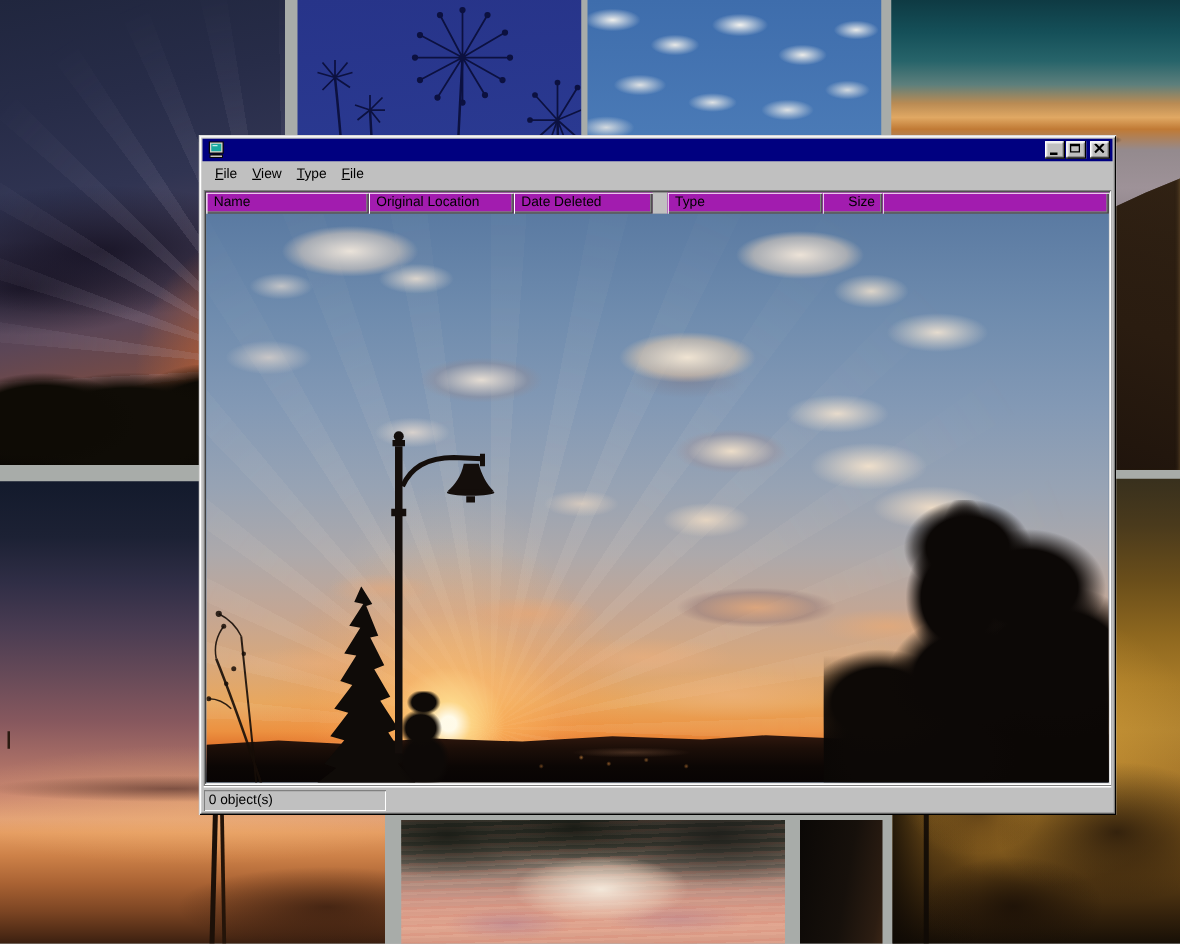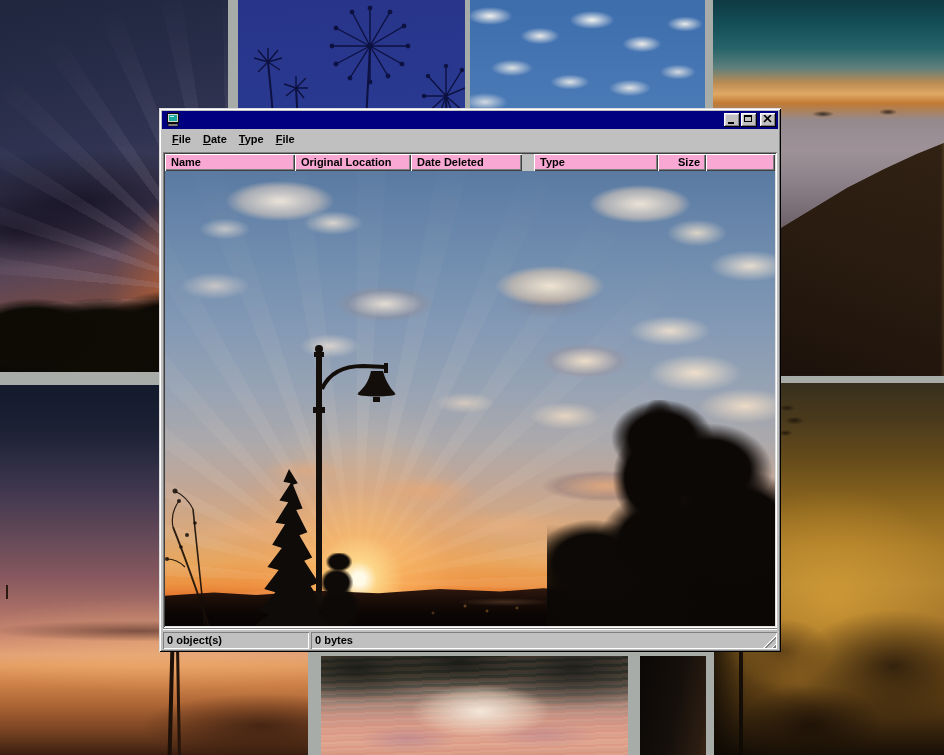--- a/index.html
+++ b/index.html
@@ -85,41 +85,41 @@
       radial-gradient(ellipse 150px 130px at 52% 58%, rgba(235,175,60,0.5), transparent 85%),
       linear-gradient(90deg, rgba(12,8,4,0.8) 0%, rgba(12,8,4,0.25) 14%, rgba(0,0,0,0) 30%),
       linear-gradient(180deg,#38301d 0%,#4a3a1c 10%,#6a4e1a 22%,#8f681f 34%,#a87b28 44%,#b08230 54%,#a5762a 64%,#8a5f1e 74%,#5e3f14 85%,#33210c 94%,#170f06 100%);}
   .tile-h .mast{position:absolute;left:25px;top:0;width:4px;height:100%;background:rgba(16,10,5,0.9);filter:blur(0.4px);}
   .tile-h .twig{position:absolute;left:64px;top:15px;width:30px;height:50px;
     background:
       radial-gradient(ellipse 10px 4px at 30% 20%, #241a0c, transparent 80%),
       radial-gradient(ellipse 12px 5px at 55% 45%, #241a0c, transparent 80%),
       radial-gradient(ellipse 9px 4px at 25% 70%, #241a0c, transparent 80%);}
   
-  .window{position:absolute;left:159px;top:108px;width:622px;height:544px;background:#c0c0c0;
-    box-shadow:inset 1px 1px 0 #dcdcdc, inset -1px -1px 0 #000, inset 2px 2px 0 #fff, inset -2px -2px 0 #808080;font-weight:bold;}
+  .window{position:absolute;left:159px;top:108px;width:734px;height:544px;background:#c0c0c0;
+    box-shadow:inset 1px 1px 0 #dcdcdc, inset -1px -1px 0 #000, inset 2px 2px 0 #fff, inset -2px -2px 0 #808080;}
   .titlebar{position:absolute;left:3px;top:3px;right:3px;height:18px;background:#000080;
     display:flex;align-items:center;padding:0 2px;box-sizing:border-box;}
   .titlebar .app-icon{width:15px;height:14px;margin-left:1px;flex:0 0 auto;}
   .title-text{color:#fff;font-size:11px;font-weight:bold;margin-left:3px;flex:1 1 auto;overflow:hidden;white-space:nowrap;}
   .tb-btn{width:16px;height:14px;background:#c0c0c0;flex:0 0 auto;position:relative;
     box-shadow:inset -1px -1px 0 #000, inset 1px 1px 0 #fff, inset -2px -2px 0 #808080, inset 2px 2px 0 #dfdfdf;}
   .tb-btn + .tb-btn{margin-left:1px;}
   .tb-btn.close{margin-left:3px;}
   .glyph-min{position:absolute;left:4px;bottom:3px;width:6px;height:2px;background:#000;}
   .glyph-max{position:absolute;left:3px;top:2px;width:8px;height:7px;border:1px solid #000;border-top-width:2px;box-sizing:border-box;}
   .glyph-x{position:absolute;left:3px;top:2px;}
   .menubar{position:absolute;left:3px;top:21px;right:3px;height:20px;display:flex;align-items:center;padding-left:4px;box-sizing:border-box;}
   .menu-item{display:inline-block;font-size:11px;color:#000;padding:2px 6px 3px;}
   .menu-item::first-letter{text-decoration:underline;}
   .listview{position:absolute;left:4px;top:44px;right:4px;bottom:24px;background:#808080;
     box-shadow:inset 1px 1px 0 #808080, inset -1px -1px 0 #fff, inset 2px 2px 0 #404040, inset -2px -2px 0 #dfdfdf;}
   .hdr-row{position:absolute;left:2px;top:2px;right:2px;height:17px;display:flex;background:#c0c0c0;}
   .hdr-cell{height:17px;box-sizing:border-box;font-size:11px;color:#000;line-height:16px;padding:0 6px;overflow:hidden;white-space:nowrap;
-    background:#f9a8d4;box-shadow:inset 1px 1px 0 #fff, inset -1px -1px 0 #404040, inset -2px -2px 0 #808080;}
+    background:#a21caf;box-shadow:inset 1px 1px 0 #fff, inset -1px -1px 0 #404040, inset -2px -2px 0 #808080;}
   .hc-name{width:130px;}.hc-loc{width:116px;}.hc-date{width:111px;}.hc-type{width:124px;margin-left:12px;}
   .hc-size{width:48px;text-align:right;}.hc-fill{flex:1 1 auto;}
   
   .photo{position:absolute;left:2px;top:19px;right:2px;bottom:2px;overflow:hidden;background:#6f8cae;}
   .photo .layer{position:absolute;inset:0;}
   .sky{background:
       radial-gradient(ellipse 150px 220px at 194px 380px, rgba(255,222,170,0.3), transparent 75%),
       linear-gradient(180deg,#5a7aa2 0%,#6f8cae 18%,#8399b5 34%,#97a3b4 48%,#ada9ab 60%,#c3a694 70%,#d8a87c 79%,#e8a75e 86%,#ec9140 91%,#e2762e 93.5%,#b05020 95.5%,#5a2a14 97%,#190d08 99%,#0c0705 100%);}
   .rays{background:repeating-conic-gradient(from 195deg at 31.5% 90.5%, rgba(255,240,220,0.12) 0deg 4deg, rgba(255,240,220,0) 4deg 11deg);
     -webkit-mask:radial-gradient(circle at 31.5% 90.5%, rgba(0,0,0,.65) 0 30%, rgba(0,0,0,.3) 55%, transparent 80%);
@@ -279,21 +279,21 @@
       </div>
     <div class="tb-btn close">
       <svg class="glyph-x" width="9" height="8" viewBox="0 0 9 8">
           <path d="M1 0 L8 7 M8 0 L1 7" stroke="#000" stroke-width="1.7"></path>
         </svg>
     </div>
   </div>
 
   <div class="menubar">
     <span class="menu-item">File</span>
-    <span class="menu-item">Date</span>
+    <span class="menu-item">View</span>
     <span class="menu-item">Type</span>
     <span class="menu-item">File</span>
   </div>
 
   <div class="listview">
     <div class="hdr-row">
       <div class="hdr-cell hc-name">Name</div>
       <div class="hdr-cell hc-loc">Original Location</div>
       <div class="hdr-cell hc-date">Date Deleted</div>
       <div class="hdr-cell hc-type">Type</div>
@@ -342,20 +342,16 @@
         </g>
         <path d="M17 46 C 24 30, 38 23, 58 23 L 81 24" stroke="#140e0b" stroke-width="4" fill="none"></path>
       </svg>
     </div>
   </div>
 
   <div class="statusbar">
     <div class="status-etch"></div>
     <div class="status-panels">
       <div class="status-panel sp-objects">0 object(s)</div>
-      <div class="status-panel sp-bytes">
-        <span>0 bytes</span>
-        <div class="grip"></div>
-      </div>
     </div>
   </div>
 
 </div>
 
 </body></html>

